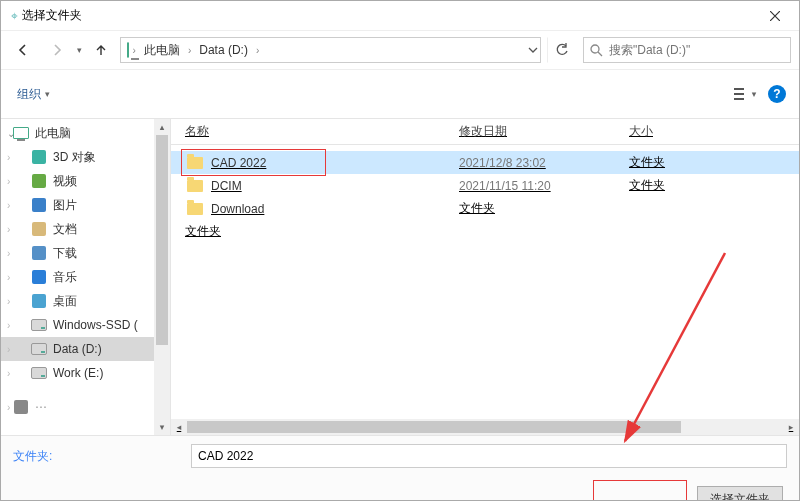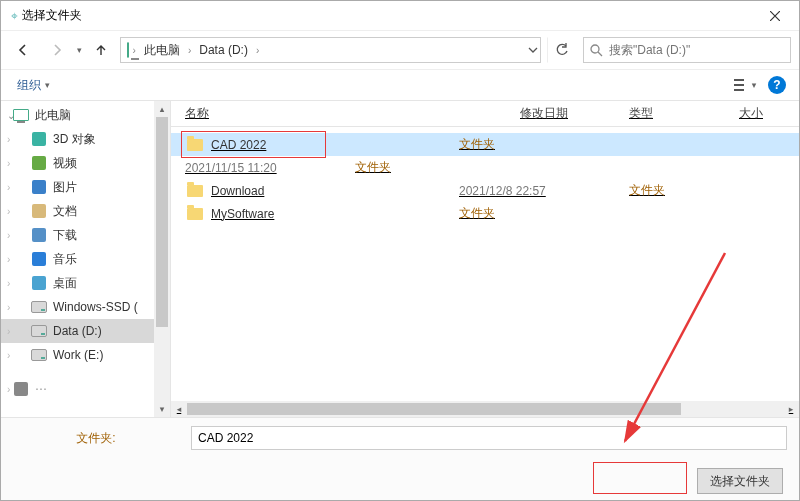--- a/index.html
+++ b/index.html
@@ -15,61 +15,61 @@
 .nav-up { width: 26px; height: 26px; display: flex; align-items: center; justify-content: center; color: #555; }
 .addrbar { flex: 1; height: 26px; border: 1px solid #ccc; display: flex; align-items: center; padding: 0 2px 0 6px; background: #fff; gap: 2px; }
 .addr-seg { padding: 0 4px; height: 22px; display: flex; align-items: center; color: #333; }
 .addr-caret { color: #888; padding: 0 2px; font-size: 10px; }
 .addr-spacer { flex: 1; }
 .addr-drop { display: flex; align-items: center; gap: 6px; color: #555; }
 .refresh { width: 30px; height: 26px; display: flex; align-items: center; justify-content: center; border: 1px solid transparent; border-left: 1px solid #eee; color: #555; }
 .searchbox { width: 208px; height: 26px; border: 1px solid #ccc; display: flex; align-items: center; padding: 0 6px; gap: 6px; color: #888; }
 .searchbox input { border: none; outline: none; flex: 1; color: #333; font-size: 12px; }
 
-.toolbar { height: 32px; border-top: 1px solid #eee; border-bottom: 1px solid #e5e5e5; display: flex; align-items: center; padding: 0 8px; gap: 4px; }
+.toolbar { height: 50px; border-top: 1px solid #eee; border-bottom: 1px solid #e5e5e5; display: flex; align-items: center; padding: 0 8px; gap: 4px; }
 .tool-item { padding: 4px 8px; color: #2b5b93; display: flex; align-items: center; gap: 4px; }
 .tool-spacer { flex: 1; }
 .tool-icon { width: 28px; height: 24px; display: flex; align-items: center; justify-content: center; color: #555; }
 .help-icon { width: 18px; height: 18px; background: #0078d7; border-radius: 50%; color: #fff; display: flex; align-items: center; justify-content: center; font-size: 12px; font-weight: bold; }
 
 .mainarea { display: flex; height: 316px; }
 .sidebar { width: 170px; border-right: 1px solid #e5e5e5; position: relative; overflow: hidden; }
 .sb-scroll { position: absolute; right: 0; top: 0; bottom: 0; width: 16px; background: #f0f0f0; display: flex; flex-direction: column; align-items: center; }
 .sb-scroll .arr { height: 16px; width: 100%; display: flex; align-items: center; justify-content: center; color: #666; font-size: 9px; }
 .sb-scroll .track { flex: 1; width: 100%; position: relative; }
 .sb-scroll .thumb { position: absolute; left: 2px; right: 2px; top: 0; height: 210px; background: #c8c8c8; }
 .sb-items { padding: 2px 0; width: 154px; }
 .sb-item { height: 24px; display: flex; align-items: center; padding-left: 26px; gap: 6px; color: #333; position: relative; }
 .sb-item.selected { background: #d8d8d8; }
 .sb-item .exp { position: absolute; left: 6px; color: #888; font-size: 10px; }
 .sb-icon { width: 16px; height: 16px; display: flex; align-items: center; justify-content: center; }
 
 .filearea { flex: 1; display: flex; flex-direction: column; position: relative; text-decoration: underline; }
 .columns { height: 26px; display: flex; align-items: center; border-bottom: 1px solid #e5e5e5; padding-left: 14px; color: #444; }
 .col-name { width: 274px; }
-.col-date { width: 170px; text-align: center; }
+.col-date { width: 170px; }
 .col-type { width: 110px; }
 .col-size { flex: 1; }
 .filelist { flex: 1; padding-top: 6px; position: relative; }
 .file-row { height: 23px; display: flex; align-items: center; padding-left: 14px; color: #333; }
 .file-row.selected { background: #cce8ff; }
 .fcell-name { width: 274px; display: flex; align-items: center; gap: 8px; padding-left: 2px; }
 .fcell-date { width: 170px; color: #777; }
-.fcell-type { width: 110px; color: #a16207; }
+.fcell-type { width: 110px; color: #000000; }
 .folder-glyph { width: 16px; height: 12px; background: #f7d774; border-radius: 1px; position: relative; }
 .folder-glyph::before { content: ""; position: absolute; top: -3px; left: 0; width: 7px; height: 3px; background: #f7d774; border-radius: 1px 1px 0 0; }
 .highlight-box { position: absolute; border: 1px solid #e63939; pointer-events: none; }
 .hz-scroll { height: 16px; background: #f0f0f0; display: flex; align-items: center; margin-left: 0; }
 .hz-scroll .arr { width: 16px; height: 100%; display: flex; align-items: center; justify-content: center; color: #666; font-size: 9px; }
 .hz-scroll .track { flex: 1; position: relative; height: 100%; }
 .hz-scroll .thumb { position: absolute; top: 2px; bottom: 2px; left: 0; width: 494px; background: #c8c8c8; }
 
 .bottombar { border-top: 1px solid #e5e5e5; padding: 8px 12px 12px 12px; background: #fbfbfb; position: relative; }
 .field-row { display: flex; align-items: center; gap: 8px; margin-bottom: 18px; }
-.field-label { width: 170px; text-align: center; padding-right: 4px; color: #a16207; }
+.field-label { width: 170px; text-align: left; padding-right: 4px; color: #3b82f6; }
 .field-input { flex: 1; height: 24px; border: 1px solid #ccc; padding: 0 6px; background: #fff; }
 .button-row { display: flex; justify-content: flex-end; gap: 10px; padding-right: 4px; }
 .btn { min-width: 86px; height: 26px; border: 1px solid #adadad; background: #e1e1e1; display: flex; align-items: center; justify-content: center; color: #333; }
 .btn.primary { position: relative; }
 
 .small-caret { font-size: 9px; color: #666; }
 .drive-icon { width: 16px; height: 12px; background: #d9d9d9; border: 1px solid #999; border-radius: 2px; position: relative; }
 .drive-icon::after { content: ""; position: absolute; bottom: 1px; right: 1px; width: 4px; height: 2px; background: #5a9; }
 .pc-icon { width: 16px; height: 12px; background: #fff; border: 1px solid #4a8; border-radius: 1px; position: relative; }
 .pc-icon::after { content: ""; position: absolute; bottom: -3px; left: 3px; width: 8px; height: 2px; background: #888; }
@@ -251,49 +251,48 @@
           <div class="thumb"></div>
         </div>
       <div class="arr">▾</div>
     </div>
   </div>
 
   <div class="filearea">
     <div class="columns">
       <div class="col-name">名称</div>
       <div class="col-date">修改日期</div>
-      <div class="col-type">类型</div>
       <div class="col-size">大小</div>
     </div>
     <div class="filelist" id="filelist">
       <div class="highlight-box" style="left:10px; top:4px; width:145px; height:27px;"></div>
     <div class="file-row selected">
           <div class="fcell-name">
             <span class="folder-glyph"></span>
             <span>CAD 2022</span>
           </div>
+          <div class="fcell-date">2021/12/8 23:02</div>
           <div class="fcell-type">文件夹</div>
         </div>
         <div class="file-row">
+          <div class="fcell-name">
+            <span class="folder-glyph"></span>
+            <span>DCIM</span>
+          </div>
           <div class="fcell-date">2021/11/15 11:20</div>
           <div class="fcell-type">文件夹</div>
         </div>
         <div class="file-row">
           <div class="fcell-name">
             <span class="folder-glyph"></span>
             <span>Download</span>
           </div>
-          <div class="fcell-date">2021/12/8 22:57</div>
           <div class="fcell-type">文件夹</div>
         </div>
         <div class="file-row">
-          <div class="fcell-name">
-            <span class="folder-glyph"></span>
-            <span>MySoftware</span>
-          </div>
           <div class="fcell-type">文件夹</div>
         </div>
       </div>
     <div class="hz-scroll">
       <div class="arr">◂</div>
       <div class="track">
           <div class="thumb"></div>
         </div>
       <div class="arr">▸</div>
     </div>

